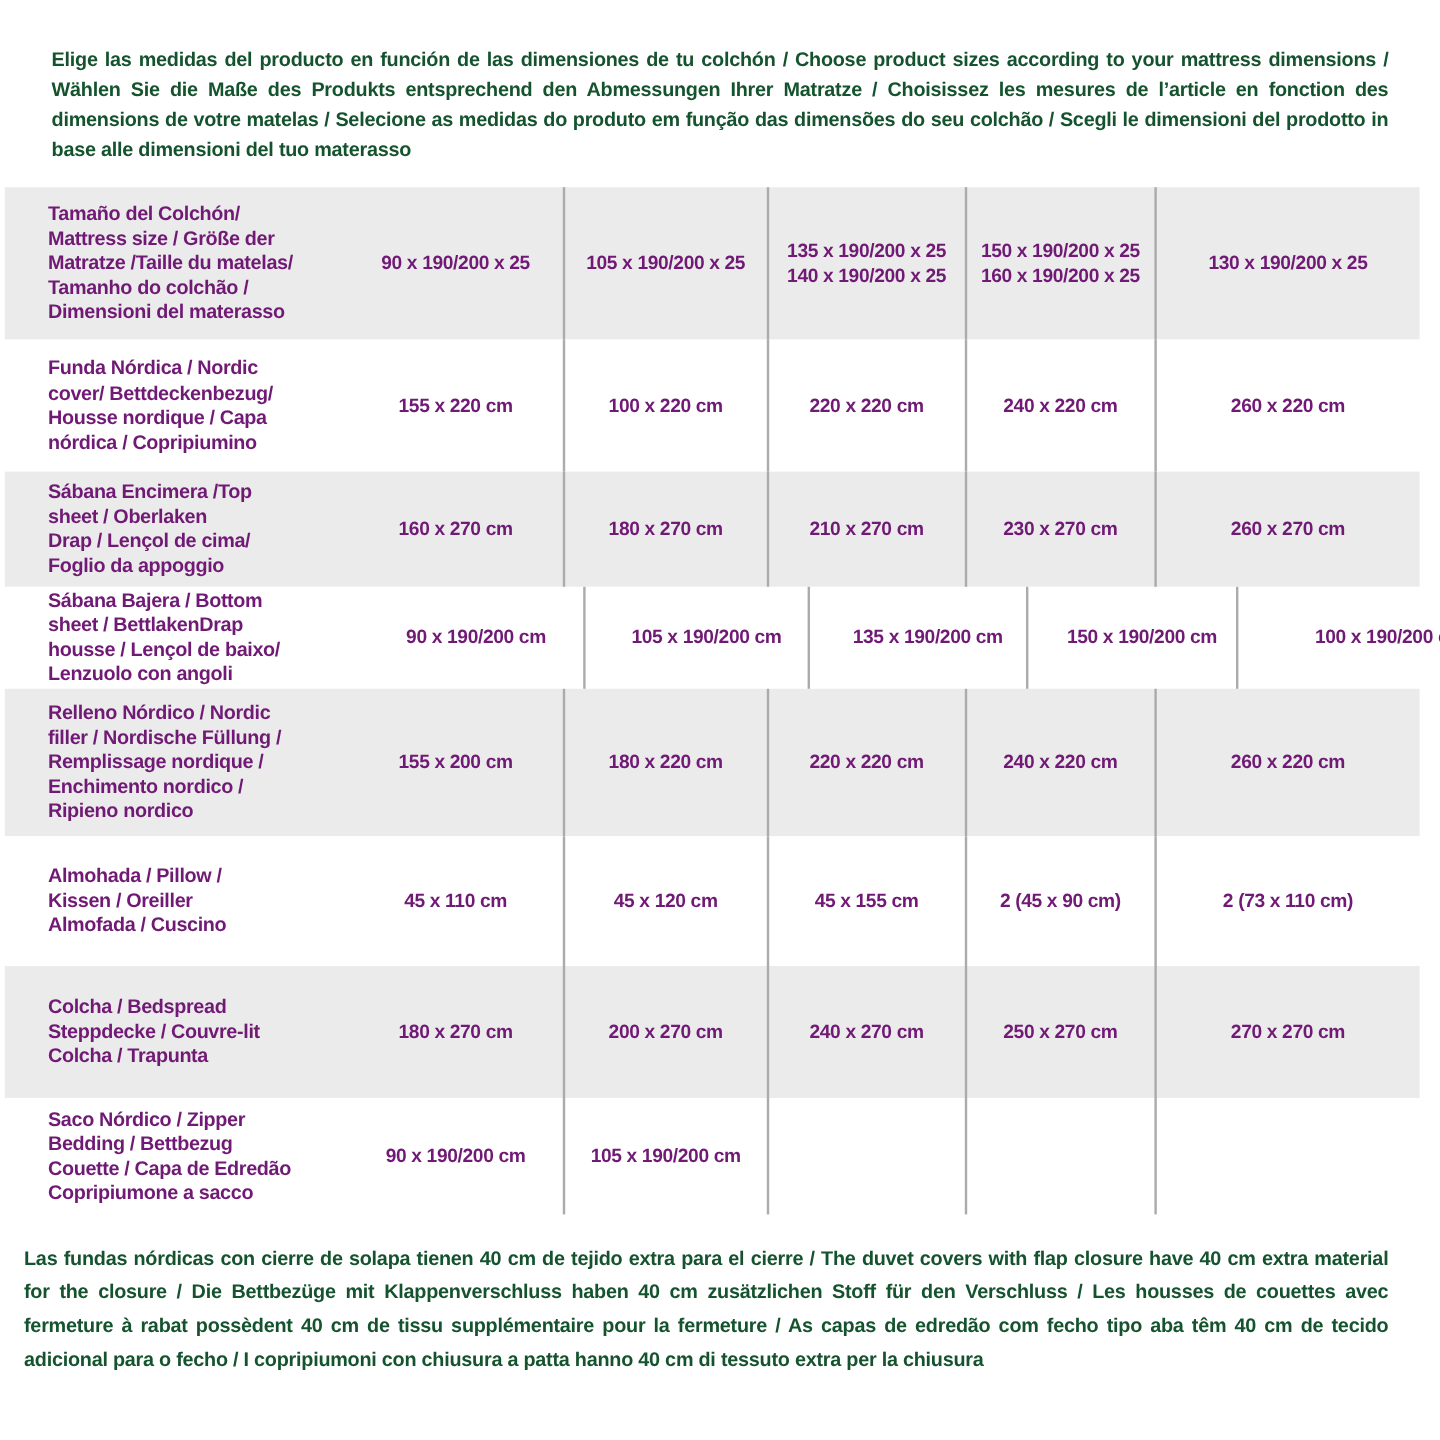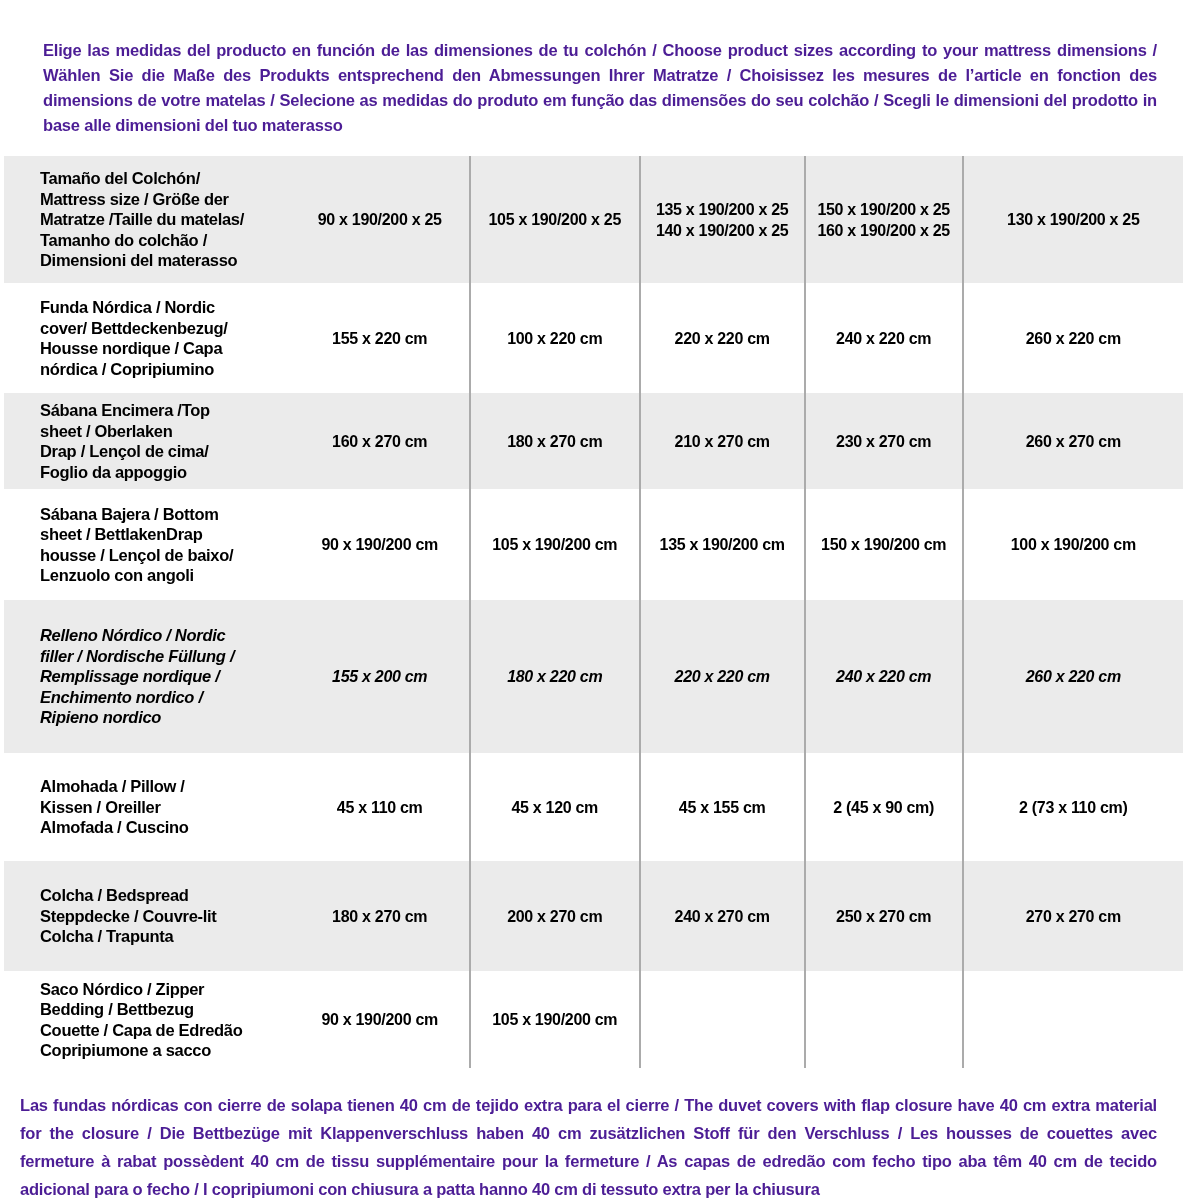--- a/index.html
+++ b/index.html
@@ -12,21 +12,21 @@
   }
   .page{ width:1200px; height:1200px; overflow:hidden; }
 
   
   .note{
     font-weight:bold;
     font-size:16.5px;
     line-height:25px;
     letter-spacing:-0.2px;
     text-align:justify;
-    color:#4c1d95;
+    color:#14532d;
     margin:0;
     padding:0 43px;
   }
   .note.intro{ padding-top:38px; }
   .note.footnote{ padding-top:23px; line-height:28px;padding-left:20px; }
 
   
   .size-table{
     margin:18px 17px 0 4px;
     width:1179px;
@@ -35,37 +35,37 @@
     display:grid;
     grid-template-columns:24.3% 15.3% 14.4% 14.0% 13.4% 18.6%;
     width:100%;
     box-sizing:border-box;
   }
   .trow:nth-child(odd){ background:#ebebeb; }
   .trow:nth-child(even){ background:#ffffff; }
   .trow:nth-child(1){ height:127px; }
   .trow:nth-child(2){ height:110px; }
   .trow:nth-child(3){ height:96px; }
-  .trow:nth-child(4){ height:111px; }
-  .trow:nth-child(5){ height:153px;font-style:italic; }
+  .trow:nth-child(4){ height:85px;gap:17px; }
+  .trow:nth-child(5){ height:123px; }
   .trow:nth-child(6){ height:108px; }
   .trow:nth-child(7){ height:110px; }
   .trow:nth-child(8){ height:97px; }
 
   .cell{
     display:flex;
     align-items:center;
     justify-content:center;
     box-sizing:border-box;
     font-weight:bold;
     font-size:16px;
     letter-spacing:-0.3px;
     line-height:21px;
     text-align:center;
-    color:#000000;
+    color:#701a75;
   }
   .cell.divided{ border-right:2px solid #ababab; }
   .cell.label{
     justify-content:flex-start;
     text-align:left;
     padding-left:36px;
     padding-right:8px;
     font-size:16.5px;
     line-height:20.5px;
   }

